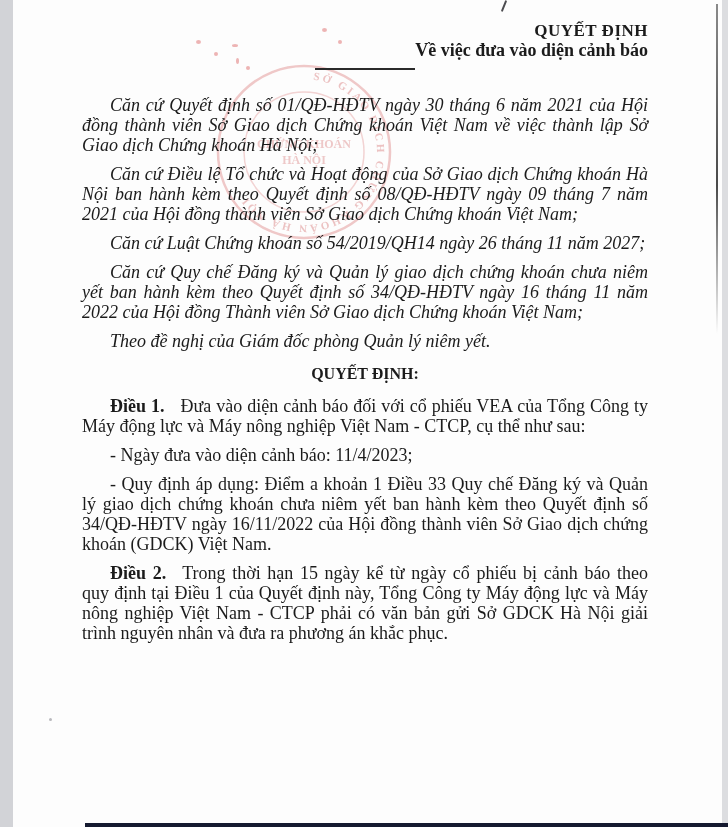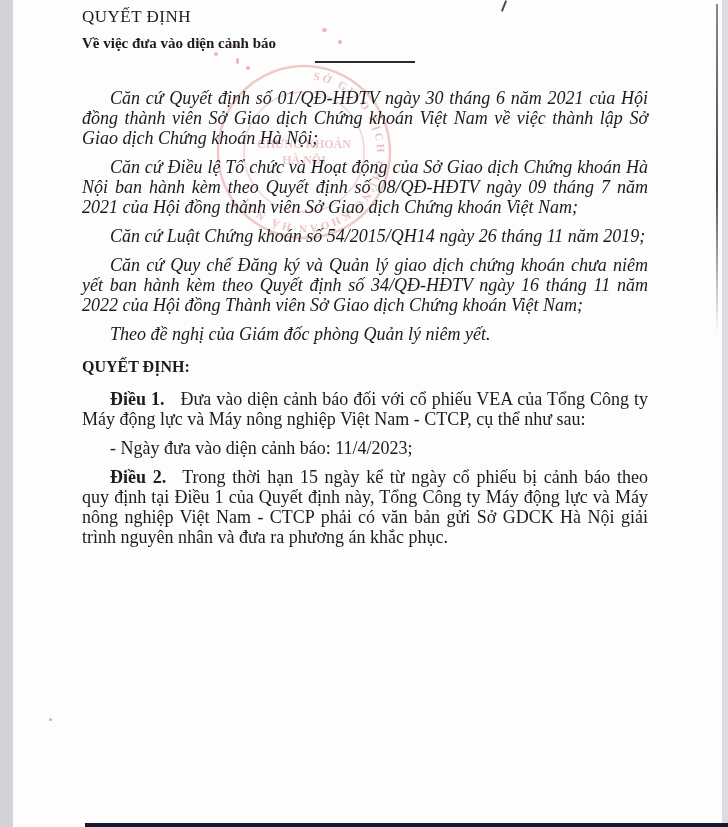--- a/index.html
+++ b/index.html
@@ -40,35 +40,35 @@
   .stamp {
     position: absolute; left: 212px; top: 60px; width: 184px; height: 184px;
     opacity: 0.85; pointer-events: none; mix-blend-mode: multiply;
   }
 
   
   .doc {
     position: absolute; left: 82px; top: 0; width: 566px;
   }
   .title {
-    text-align: left; font-weight: normal; font-size: 17px;
-    letter-spacing: 0.5px; margin-top: 7px; line-height: 20px;
+    text-align: right; font-weight: bold; font-size: 17px;
+    letter-spacing: 0.5px; margin-top: 21px; line-height: 20px;
   }
   .subtitle {
-    text-align: left; font-weight: bold; font-size: 15px;
-    margin-top: 7px; line-height: 18px;
+    text-align: right; font-weight: bold; font-size: 18px;
+    line-height: 18px;
   }
   .rule {
     width: 100px; height: 2px; background: #2a2a2a; margin: 9px auto 0 auto;
   }
   p { margin: 0 0 9px 0; font-size: 18px; line-height: 20px; text-align: justify; text-indent: 28px; }
   p.pre { font-style: italic; margin-top: 8px; }
   p.first { margin-top: 25px; }
   .heading {
-    font-weight: bold; font-size: 16px;
+    text-align: center; font-weight: bold; font-size: 16px;
     margin: 13px 0 12px 0; line-height: 20px;
   }
   .b { font-weight: bold; padding-right: 16px; }
 </style>
 </head>
 <body>
 
 <div class="page">
 
   <div class="edge-left"></div>
@@ -101,26 +101,27 @@
     </svg>
   </div>
 
   <div class="doc">
     <div class="title">QUYẾT ĐỊNH</div>
     <div class="subtitle">Về việc đưa vào diện cảnh báo</div>
     <div class="rule"></div>
 
     <p class="pre first">Căn cứ Quyết định số 01/QĐ-HĐTV ngày 30 tháng 6 năm 2021 của Hội đồng thành viên Sở Giao dịch Chứng khoán Việt Nam về việc thành lập Sở Giao dịch Chứng khoán Hà Nội;</p>
     <p class="pre">Căn cứ Điều lệ Tổ chức và Hoạt động của Sở Giao dịch Chứng khoán Hà Nội ban hành kèm theo Quyết định số 08/QĐ-HĐTV ngày 09 tháng 7 năm 2021 của Hội đồng thành viên Sở Giao dịch Chứng khoán Việt Nam;</p>
-    <p class="pre">Căn cứ Luật Chứng khoán số 54/2015/QH14 ngày 26 tháng 11 năm 2019;</p>
+    <p class="pre">Căn cứ Luật Chứng khoán số 54/2019/QH14 ngày 26 tháng 11 năm 2027;</p>
     <p class="pre">Căn cứ Quy chế Đăng ký và Quản lý giao dịch chứng khoán chưa niêm yết ban hành kèm theo Quyết định số 34/QĐ-HĐTV ngày 16 tháng 11 năm 2022 của Hội đồng Thành viên Sở Giao dịch Chứng khoán Việt Nam;</p>
     <p class="pre">Theo đề nghị của Giám đốc phòng Quản lý niêm yết.</p>
 
     <div class="heading">QUYẾT ĐỊNH:</div>
 
     <p><span class="b">Điều 1.</span><span>Đưa vào diện cảnh báo đối với cổ phiếu VEA của Tổng Công ty Máy động lực và Máy nông nghiệp Việt Nam - CTCP, cụ thể như sau:</span></p>
 
     <p>- Ngày đưa vào diện cảnh báo: 11/4/2023;</p>
+    <p>- Quy định áp dụng: Điểm a khoản 1 Điều 33 Quy chế Đăng ký và Quản lý giao dịch chứng khoán chưa niêm yết ban hành kèm theo Quyết định số 34/QĐ-HĐTV ngày 16/11/2022 của Hội đồng thành viên Sở Giao dịch chứng khoán (GDCK) Việt Nam.</p>
 
     <p><span class="b">Điều 2.</span><span>Trong thời hạn 15 ngày kể từ ngày cổ phiếu bị cảnh báo theo quy định tại Điều 1 của Quyết định này, Tổng Công ty Máy động lực và Máy nông nghiệp Việt Nam - CTCP phải có văn bản gửi Sở GDCK Hà Nội giải trình nguyên nhân và đưa ra phương án khắc phục.</span></p>
   </div>
 
 </div>
 
 </body></html>

